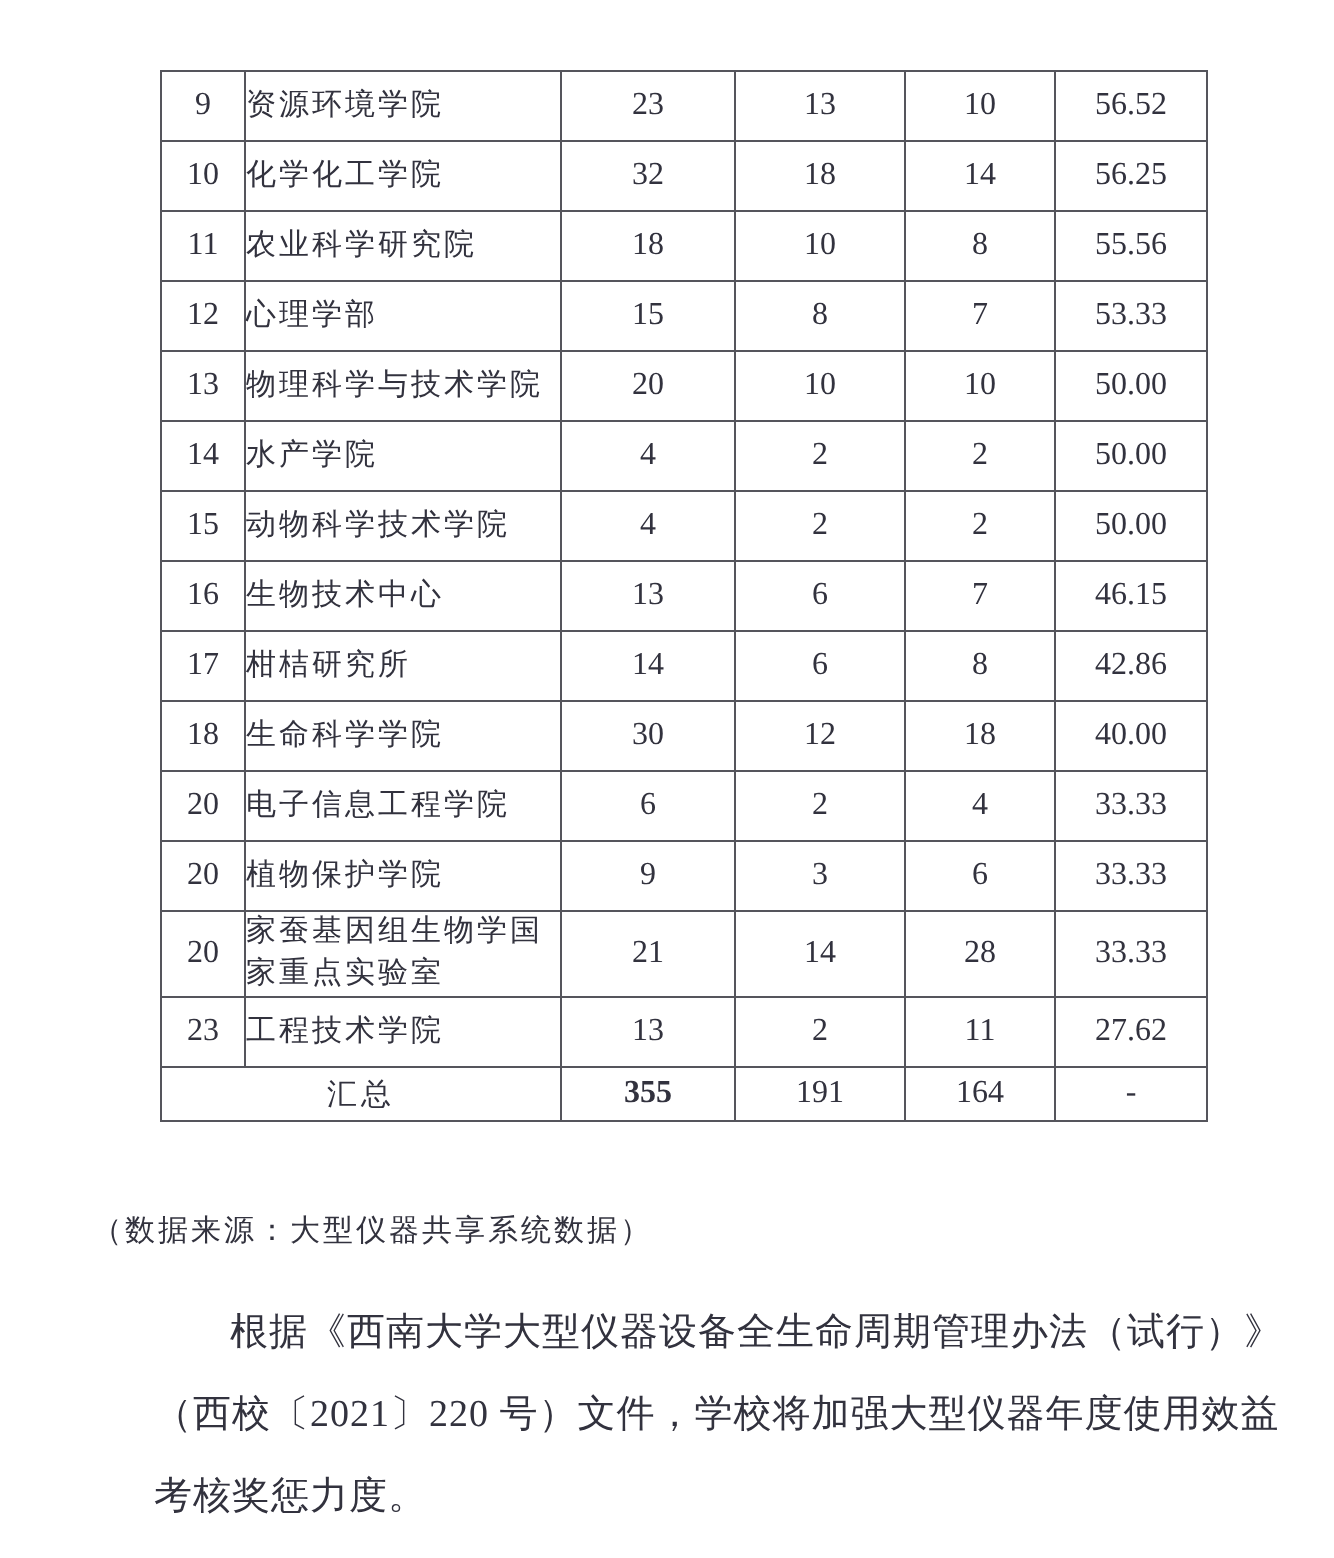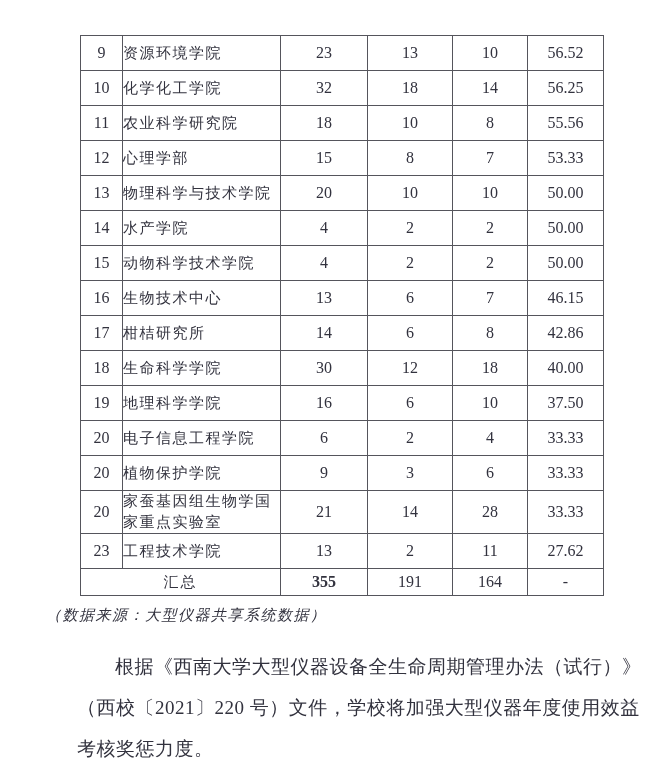--- a/index.html
+++ b/index.html
@@ -35,21 +35,20 @@
   .c-w6 { width: 76px; }
   .c-num { text-align: center; font-size: 16px; }
   .summary-row td { height: 27px; }
   .c-sum-label { text-align: center; font-size: 15px; letter-spacing: 2px; }
   .source-note {
     position: absolute;
     left: 46px; top: 606px;
     font-size: 15px;
     letter-spacing: 1.5px;
     white-space: nowrap;
-    font-style: italic;
   }
   .paragraph {
     position: absolute;
     left: 77px; top: 646px;
     width: 560px;
     font-size: 19px;
     line-height: 41px;
     letter-spacing: 0.5px;
   }
   .para-line { white-space: nowrap; }
@@ -154,28 +153,20 @@
 
   <tr class="data-row">
     <td class="c-rank">18</td>
     <td class="c-name">生命科学学院</td>
     <td class="c-num">30</td>
     <td class="c-num">12</td>
     <td class="c-num">18</td>
     <td class="c-num">40.00</td>
   </tr>
 
-  <tr class="data-row">
-    <td class="c-rank">19</td>
-    <td class="c-name">地理科学学院</td>
-    <td class="c-num">16</td>
-    <td class="c-num">6</td>
-    <td class="c-num">10</td>
-    <td class="c-num">37.50</td>
-  </tr>
 
   <tr class="data-row">
     <td class="c-rank">20</td>
     <td class="c-name">电子信息工程学院</td>
     <td class="c-num">6</td>
     <td class="c-num">2</td>
     <td class="c-num">4</td>
     <td class="c-num">33.33</td>
   </tr>
 

